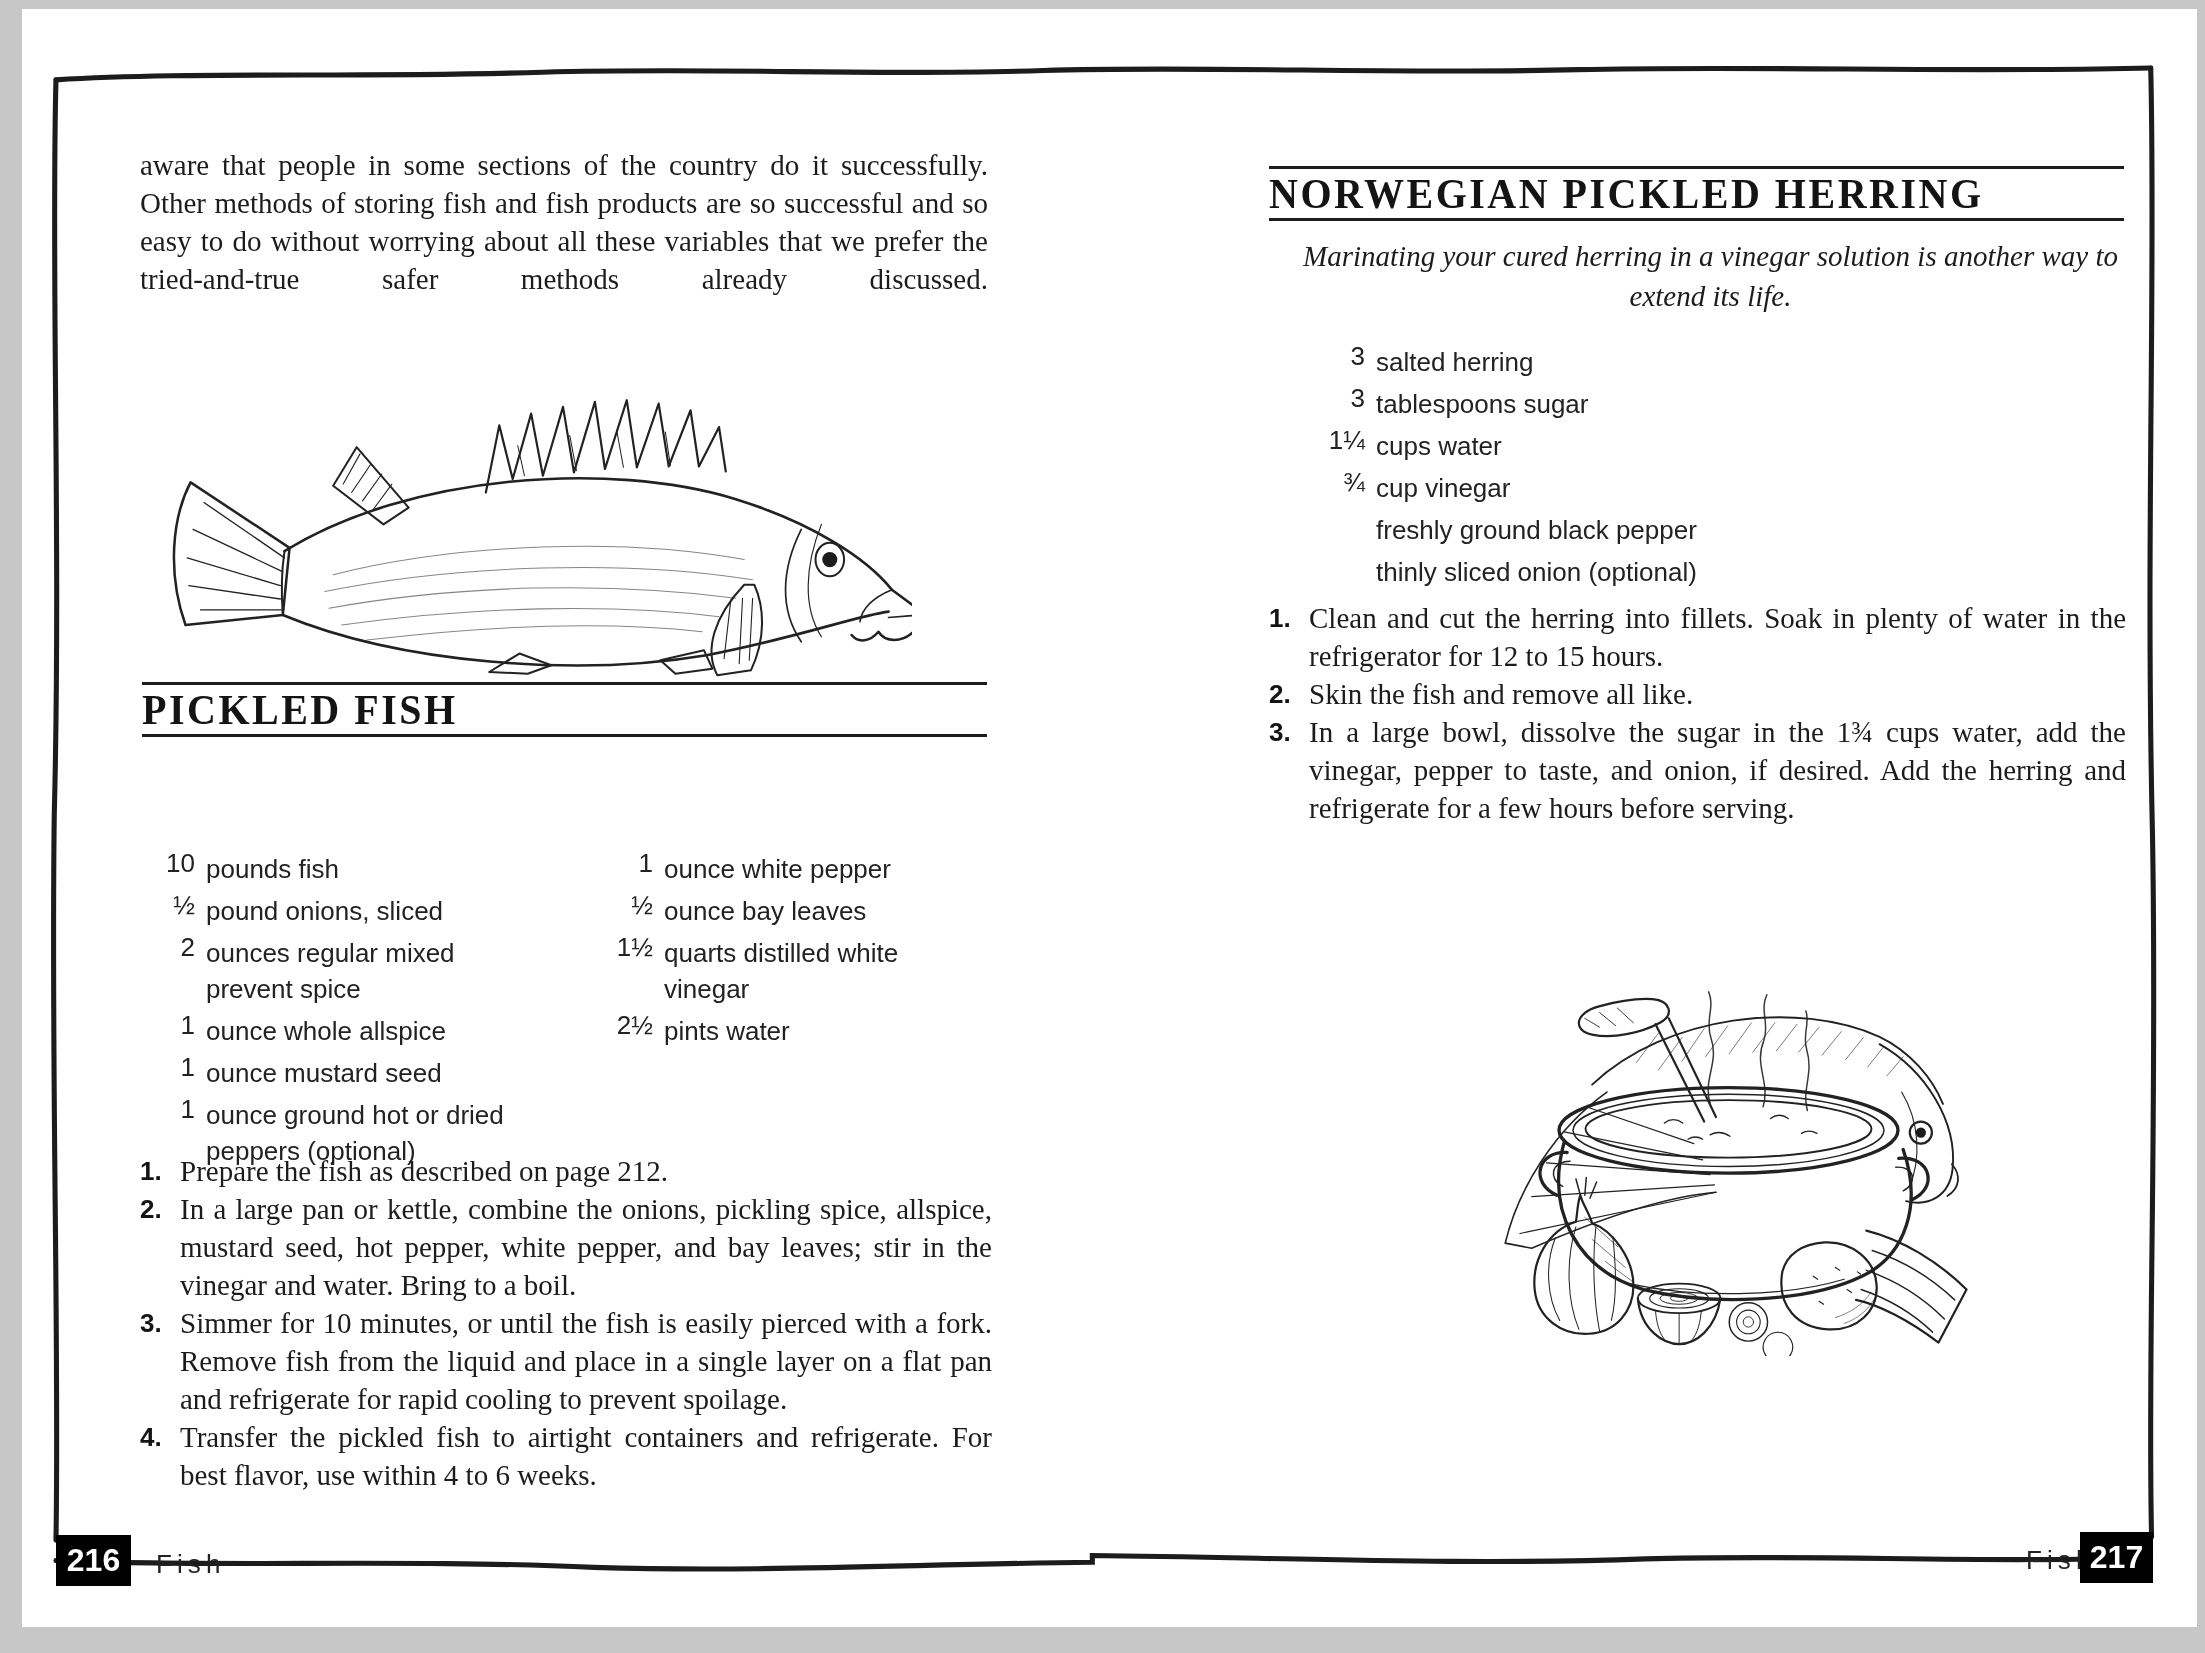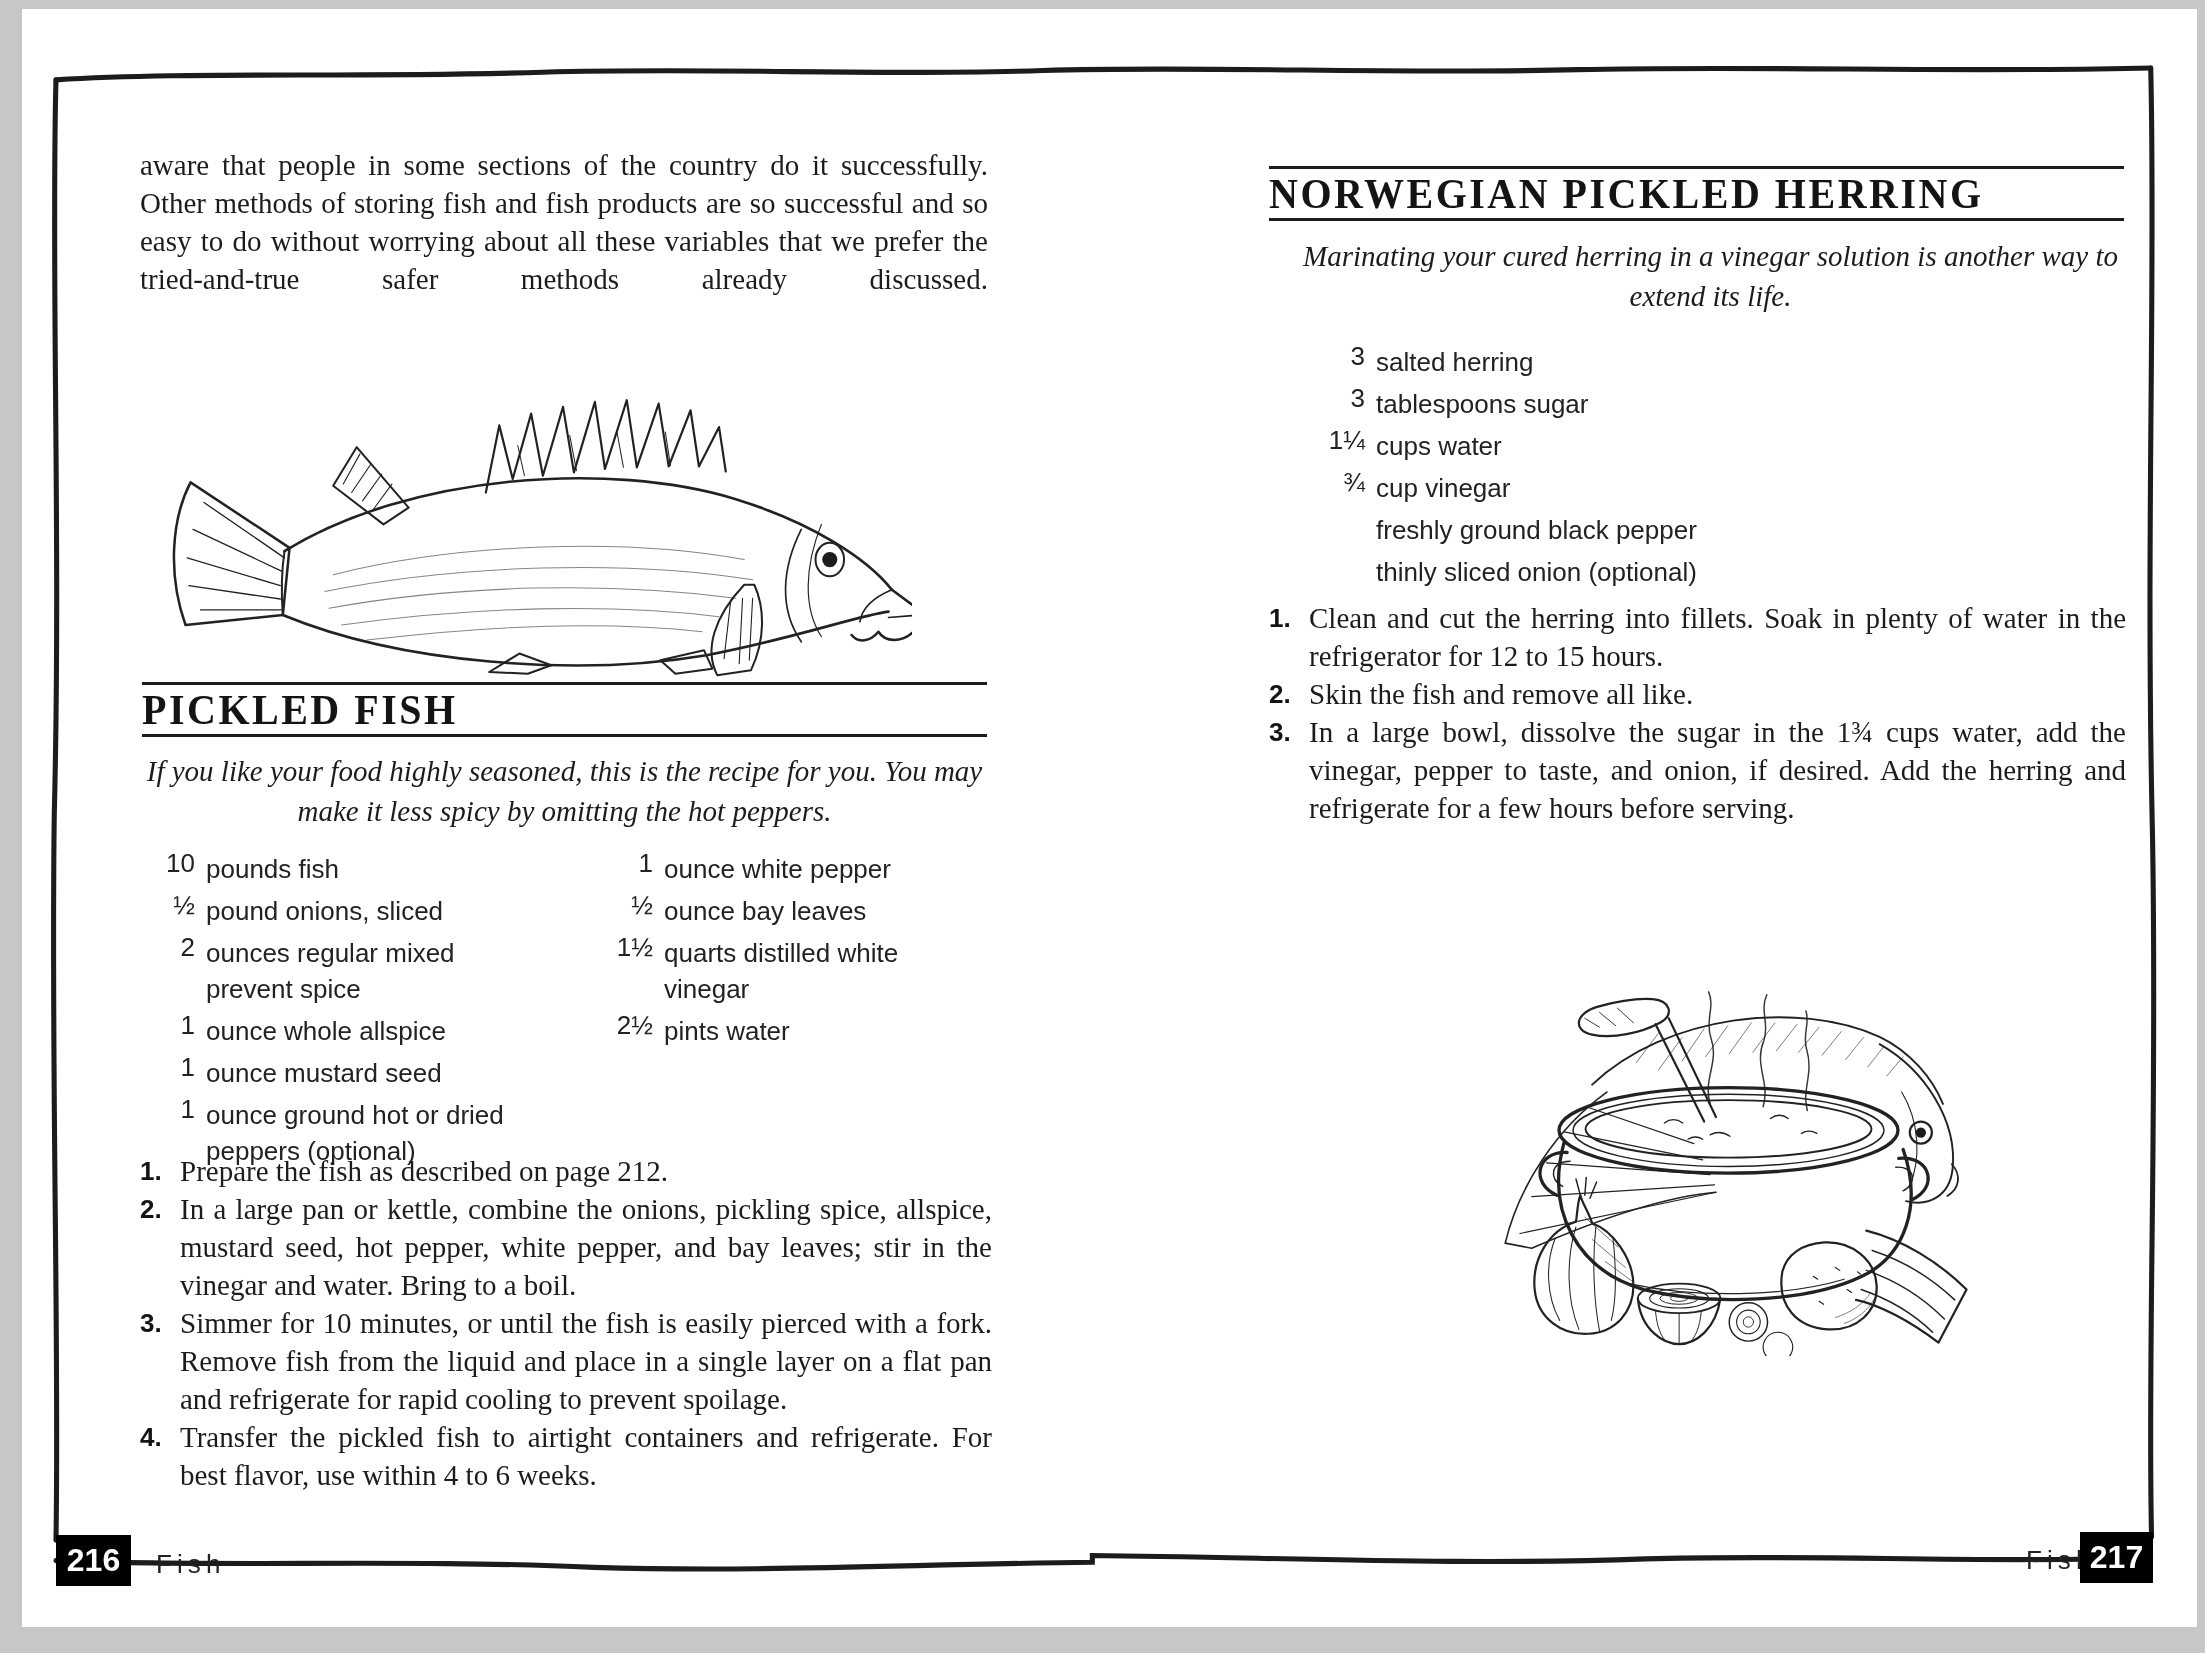--- a/index.html
+++ b/index.html
@@ -130,21 +130,20 @@
         <path d="M220,310 C380,288 540,284 670,300"></path>
         <path d="M250,328 C400,310 540,306 650,318"></path>
       </g>
     </g>
   </svg>
 
   <div class="abs recipe-head" style="left:142px;top:682px;width:845px;">
     <div class="recipe-title">PICKLED FISH</div>
   </div>
 
-  <p class="abs subtitle" style="left:142px;top:751px;width:845px;">If you like your food highly seasoned, this is the recipe for you. You may make it less spicy by omitting the hot peppers.</p>
 
   <div class="abs col-narrow" style="left:146px;top:845px;">
     <div class="ing-row">
         <span class="ing-qty">10</span>
         <span class="ing-name">pounds fish</span>
       </div>
     <div class="ing-row">
         <span class="ing-qty">½</span>
         <span class="ing-name">pound onions, sliced</span>
       </div>

